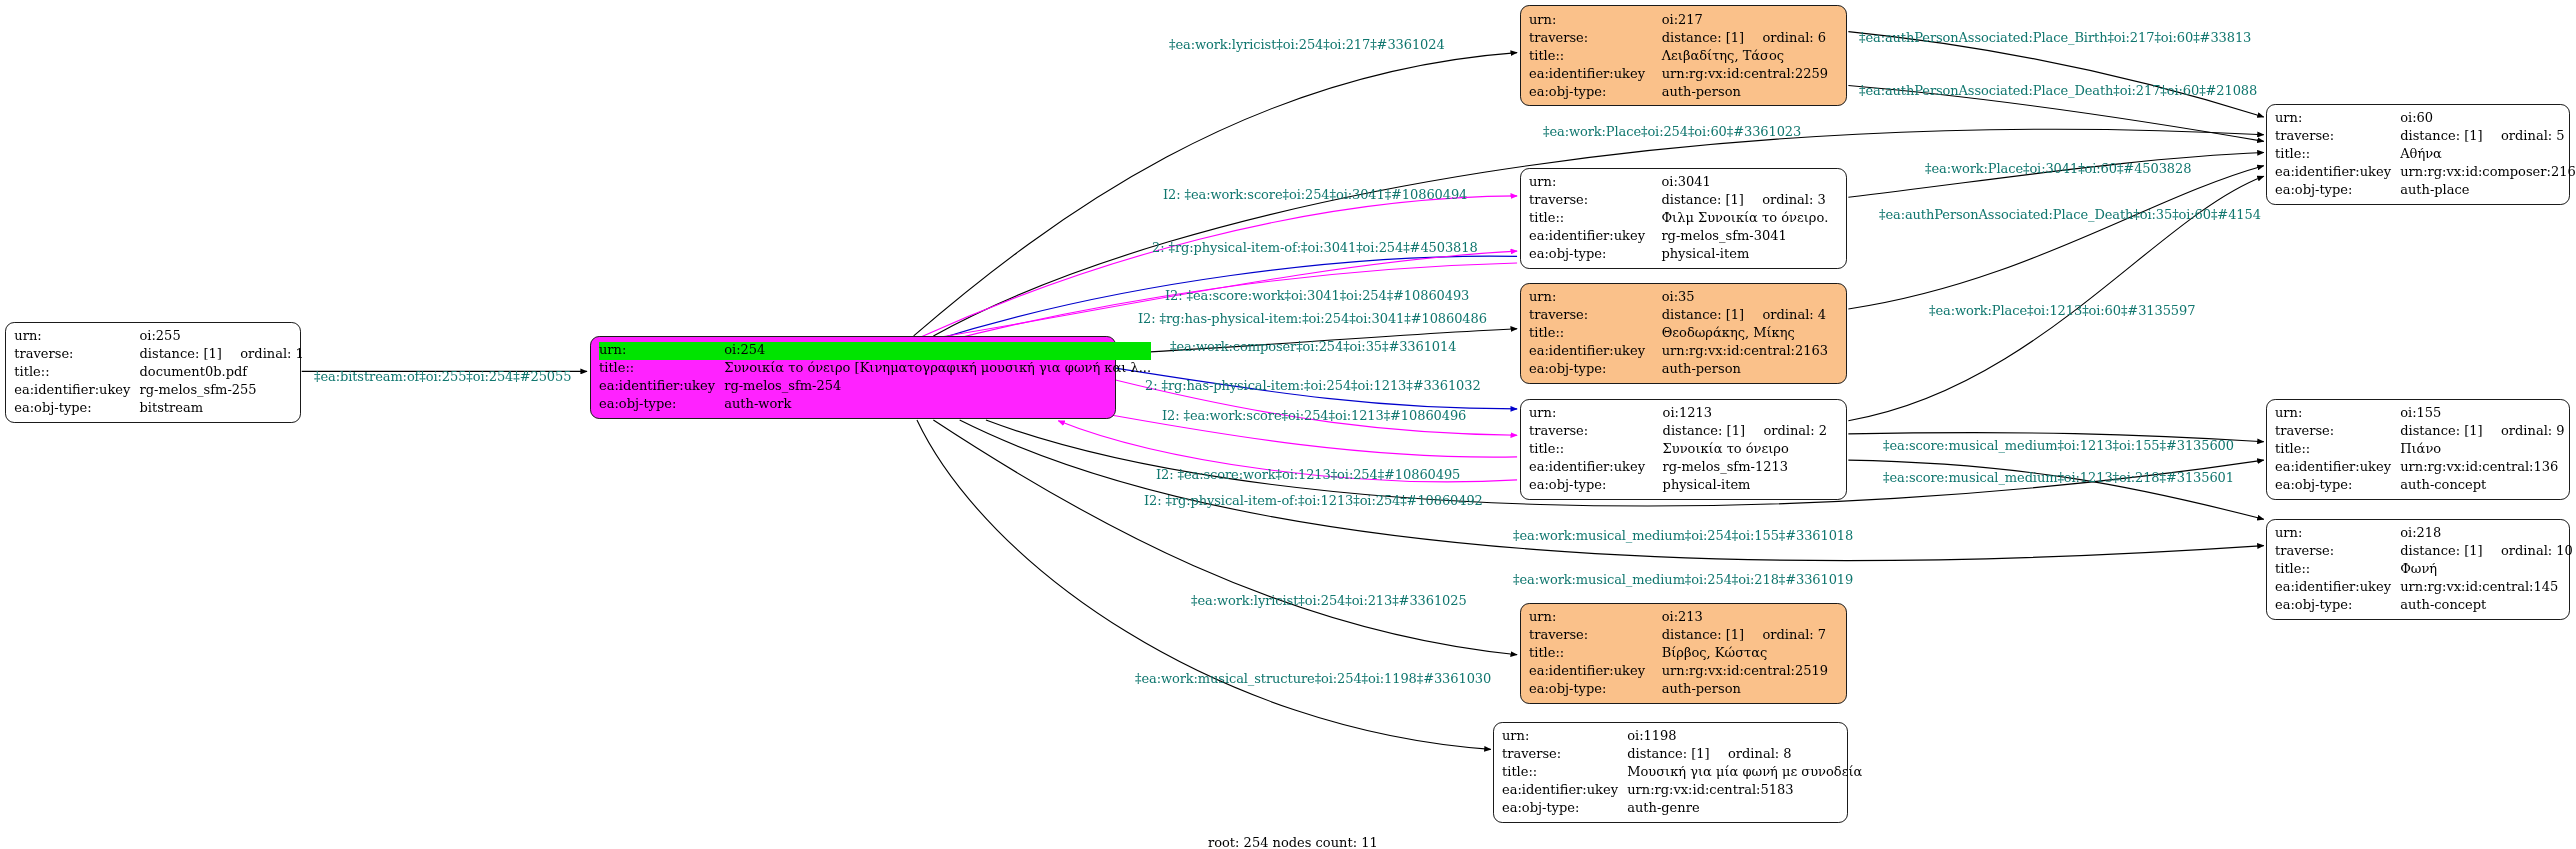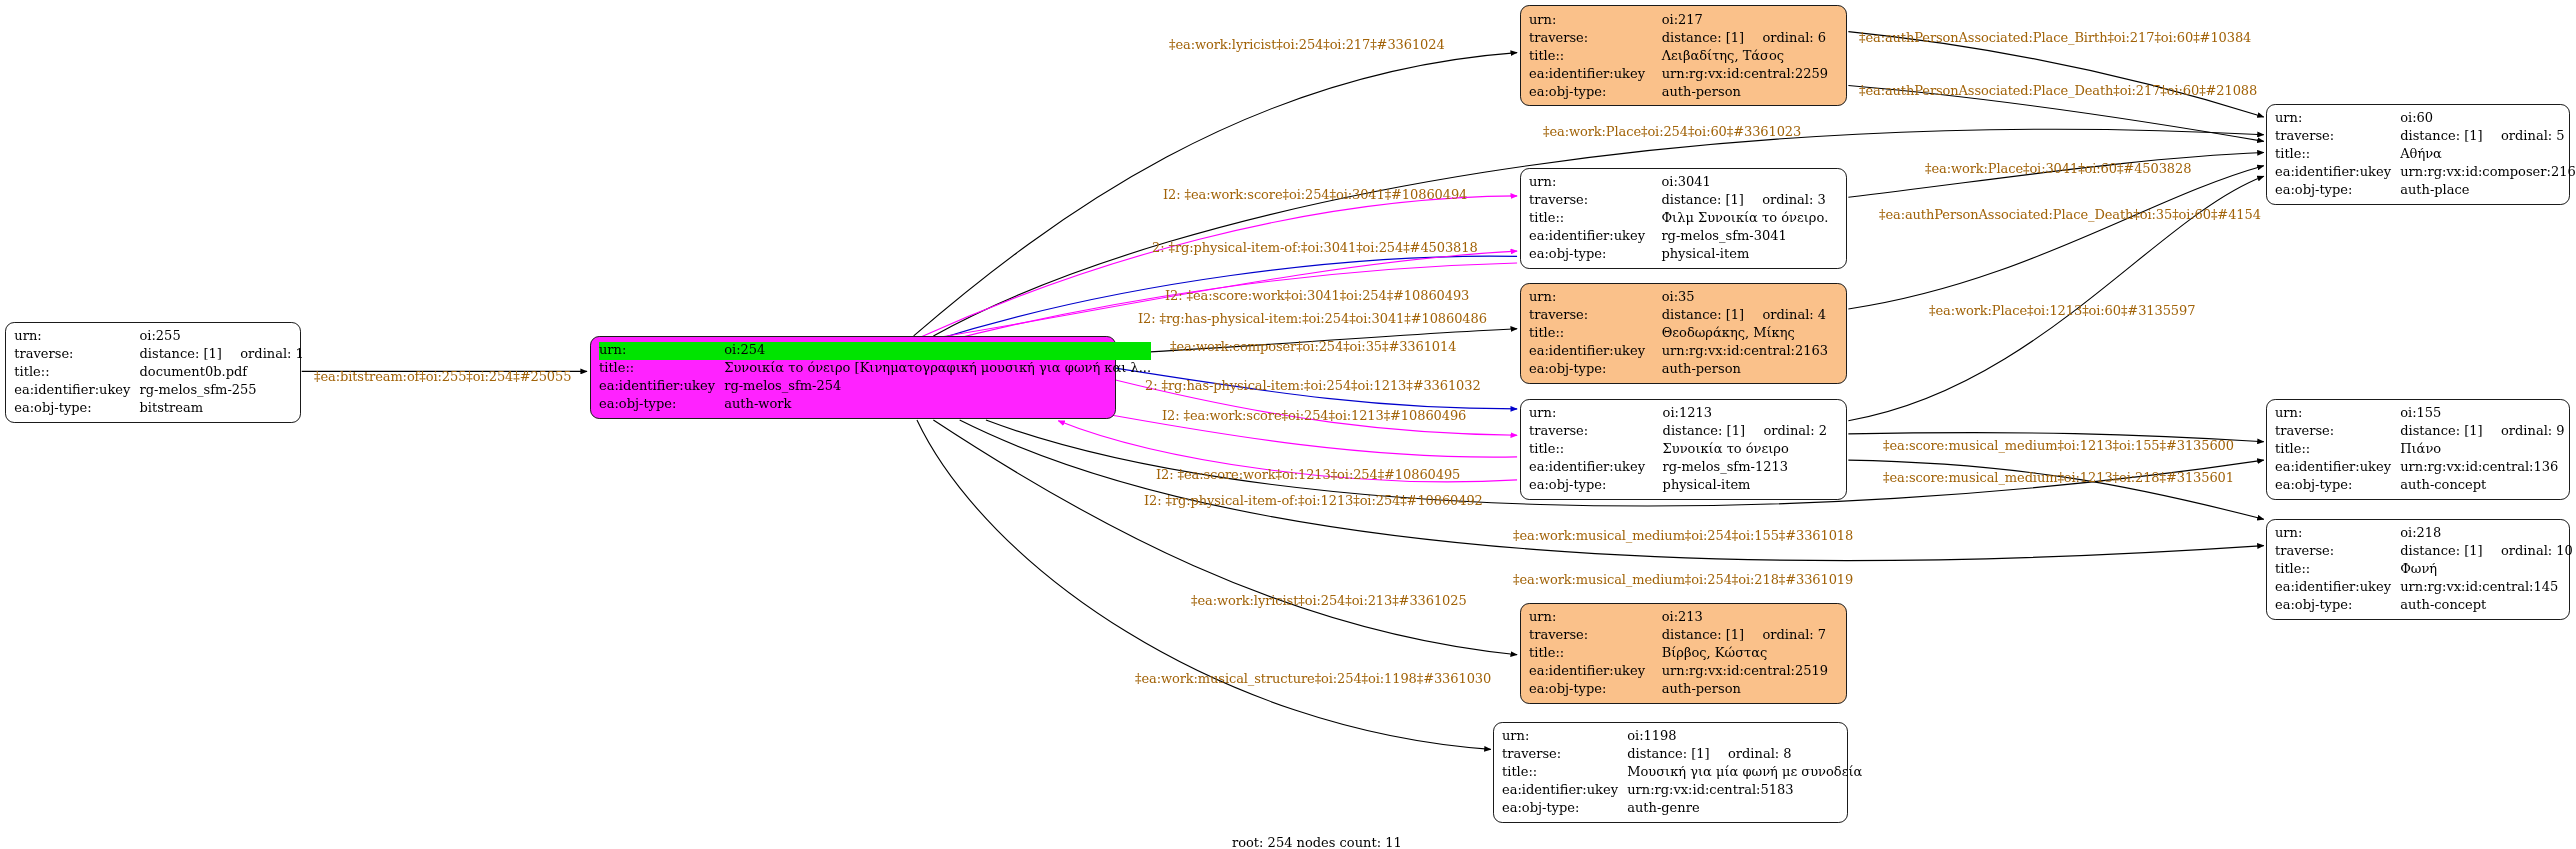--- a/index.html
+++ b/index.html
@@ -15,23 +15,23 @@
   .node table{border-collapse:collapse;width:100%;}
   .node td{font-size:13px;line-height:1.28;color:#000;white-space:nowrap;
            padding:0.7px 0;vertical-align:top;}
   .node td.k{padding-right:9.2px;}
   .node.magenta td{font-size:13px;}
   .hl-row td{background:#00e400;}
   .node.magenta .hl-row td.k{padding-right:0;}
   .node.magenta .hl-row td{background:#00e400;}
   .trav .d{margin-right:18.4px;}
 
-  .elabel{position:absolute;font-size:13px;color:#a16207;white-space:nowrap;
+  .elabel{position:absolute;font-size:13px;color:#0f766e;white-space:nowrap;
           line-height:1;letter-spacing:-0.1px;}
-  .footer{position:absolute;font-size:13px;color:#000;white-space:nowrap;margin-left:24px;}
+  .footer{position:absolute;font-size:13px;color:#000;white-space:nowrap;}
 </style>
 </head>
 <body>
 
 <div id="canvas">
 
   <svg class="edges" viewBox="0 0 3919 1293">
     <defs>
       <marker id="ah-k" markerWidth="11" markerHeight="9" refX="10" refY="4.5" orient="auto" markerUnits="userSpaceOnUse">
         <path d="M0,0 L11,4.5 L0,9 z" fill="#000"></path>
@@ -381,21 +381,21 @@
       <tr>
         <td class="k">ea:obj-type:</td>
         <td>auth-concept</td>
       </tr>
     </tbody>
       </table>
   </div>
 
   <div class="elabel" style="left:314px;top:370px;">‡ea:bitstream:of‡oi:255‡oi:254‡#25055</div>
   <div class="elabel" style="left:1169px;top:38px;">‡ea:work:lyricist‡oi:254‡oi:217‡#3361024</div>
-  <div class="elabel" style="left:1859px;top:31px;">‡ea:authPersonAssociated:Place_Birth‡oi:217‡oi:60‡#10384</div>
+  <div class="elabel" style="left:1859px;top:31px;">‡ea:authPersonAssociated:Place_Birth‡oi:217‡oi:60‡#33813</div>
   <div class="elabel" style="left:1859px;top:84px;">‡ea:authPersonAssociated:Place_Death‡oi:217‡oi:60‡#21088</div>
   <div class="elabel" style="left:1543px;top:125px;">‡ea:work:Place‡oi:254‡oi:60‡#3361023</div>
   <div class="elabel" style="left:1163px;top:188px;">I2: ‡ea:work:score‡oi:254‡oi:3041‡#10860494</div>
   <div class="elabel" style="left:1925px;top:162px;">‡ea:work:Place‡oi:3041‡oi:60‡#4503828</div>
   <div class="elabel" style="left:1152px;top:241px;">2: ‡rg:physical-item-of:‡oi:3041‡oi:254‡#4503818</div>
   <div class="elabel" style="left:1879px;top:208px;">‡ea:authPersonAssociated:Place_Death‡oi:35‡oi:60‡#4154</div>
   <div class="elabel" style="left:1165px;top:289px;">I2: ‡ea:score:work‡oi:3041‡oi:254‡#10860493</div>
   <div class="elabel" style="left:1138px;top:312px;">I2: ‡rg:has-physical-item:‡oi:254‡oi:3041‡#10860486</div>
   <div class="elabel" style="left:1170px;top:340px;">‡ea:work:composer‡oi:254‡oi:35‡#3361014</div>
   <div class="elabel" style="left:1929px;top:304px;">‡ea:work:Place‡oi:1213‡oi:60‡#3135597</div>

